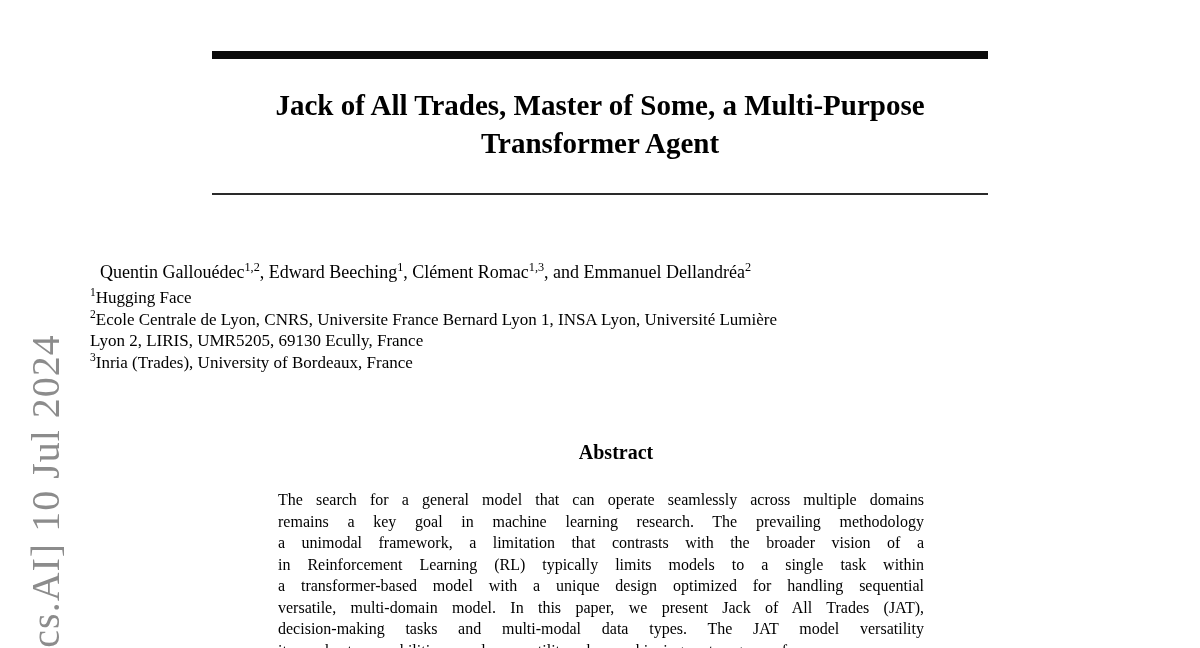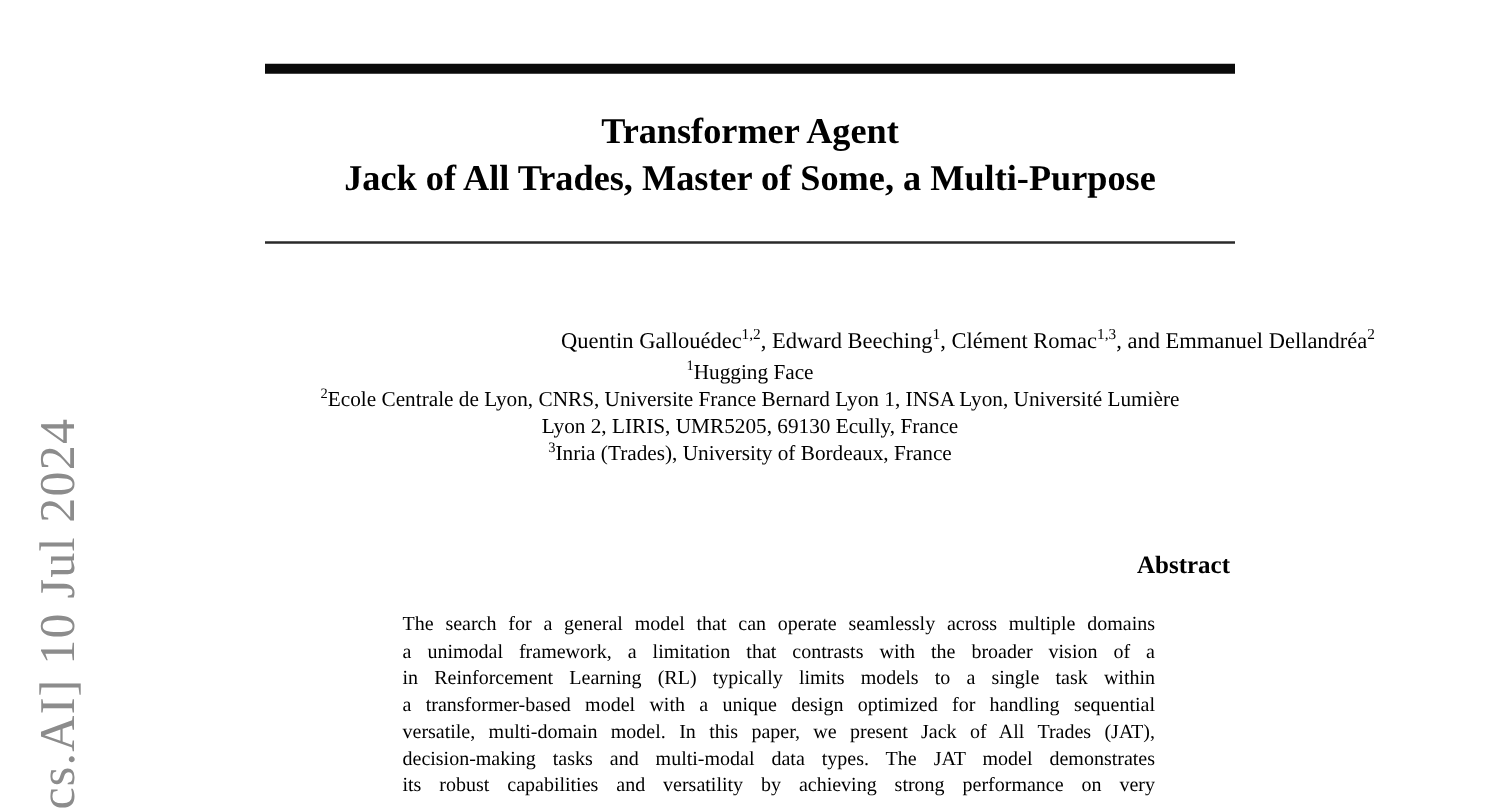--- a/index.html
+++ b/index.html
@@ -57,94 +57,93 @@
     font-size: 29px;
     line-height: 38px;
     white-space: nowrap;
   }
 
   .authors-line {
     position: absolute;
     left: 100px;
     top: 243px;
     width: 1000px;
-    text-align: right;
+    text-align: left;
     font-size: 18px;
     line-height: 22px;
   }
   .authors-line sup,
   .affiliations sup {
     font-size: 68%;
     line-height: 0;
   }
 
   .affiliations {
     position: absolute;
     left: 90px;
     top: 287px;
     width: 1020px;
-    text-align: center;
     font-size: 17px;
     line-height: 21.5px;
   }
 
   .abstract-heading {
     position: absolute;
-    left: 208px;
+    left: 228px;
     top: 439px;
     width: 776px;
-    text-align: right;
+    text-align: center;
     font-weight: bold;
     font-size: 20px;
     line-height: 26px;
   }
 
   .abstract-body {
     position: absolute;
     left: 278px;
     top: 489px;
     width: 646px;
     font-size: 16px;
     line-height: 21.5px;
   }
   .abs-line {
     text-align: justify;
     text-align-last: justify;
     white-space: normal;
     height: 21.5px;
     overflow: visible;
-    margin-left: 44px;
   }
 </style>
 </head>
 <body>
 
 <div class="arxiv-stamp" style="color: rgb(140, 140, 140);">[cs.AI]  10 Jul 2024</div>
 
 <div class="rule-thick"></div>
 
 <div class="paper-title">
+    <div>Jack of All Trades, Master of Some, a Multi-Purpose</div>
     <div>Transformer Agent</div>
-    <div>Jack of All Trades, Master of Some, a Multi-Purpose</div>
   </div>
 
 <div class="rule-thin"></div>
 
 <p class="authors-line"><span>Quentin Gallouédec</span><sup>1,2</sup><span>, Edward Beeching</span><sup>1</sup><span>, Clément Romac</span><sup>1,3</sup><span>, and Emmanuel Dellandréa</span><sup>2</sup></p>
 
 <div class="affiliations">
     <div><sup>1</sup><span>Hugging Face</span></div>
     <div><sup>2</sup><span>Ecole Centrale de Lyon, CNRS, Universite France Bernard Lyon 1, INSA Lyon, Université Lumière</span></div>
     <div><span>Lyon 2, LIRIS, UMR5205, 69130 Ecully, France</span></div>
     <div><sup>3</sup><span>Inria (Trades), University of Bordeaux, France</span></div>
   </div>
 
 <div class="abstract-heading">Abstract</div>
 
 <div class="abstract-body">
     <div class="abs-line">The search for a general model that can operate seamlessly across multiple domains</div>
+    <div class="abs-line">remains a key goal in machine learning research. The prevailing methodology</div>
     <div class="abs-line">a unimodal framework, a limitation that contrasts with the broader vision of a</div>
     <div class="abs-line">in Reinforcement Learning (RL) typically limits models to a single task within</div>
     <div class="abs-line">a transformer-based model with a unique design optimized for handling sequential</div>
     <div class="abs-line">versatile, multi-domain model. In this paper, we present Jack of All Trades (JAT),</div>
-    <div class="abs-line">decision-making tasks and multi-modal data types. The JAT model demonstrates</div>
+    <div class="abs-line">decision-making tasks and multi-modal data types. The JAT model versatility</div>
     <div class="abs-line">its robust capabilities and versatility by achieving strong performance on very</div>
   </div>
 
 </body></html>

